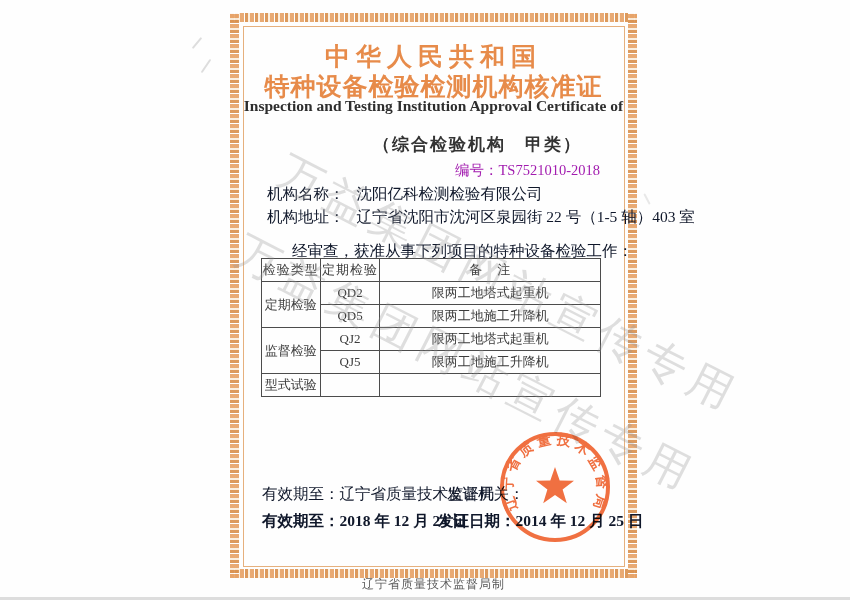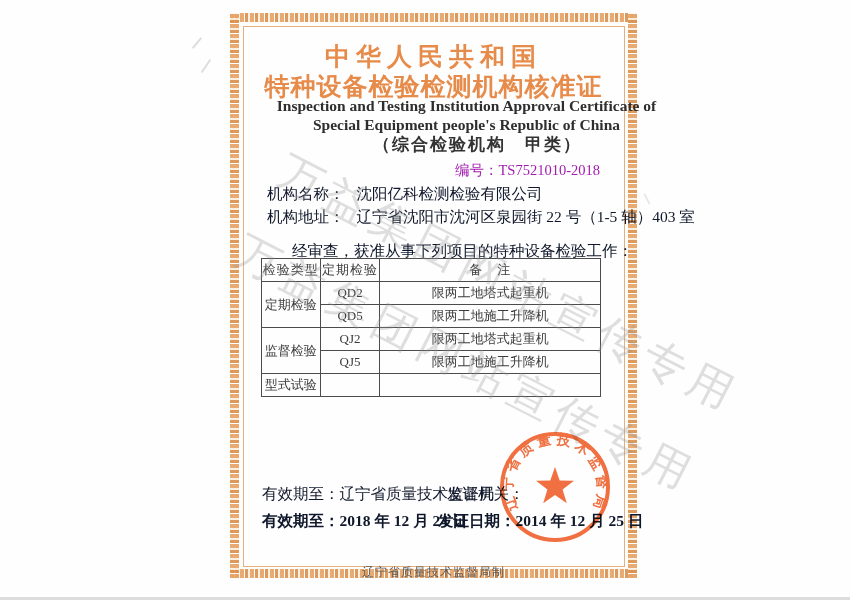--- a/index.html
+++ b/index.html
@@ -12,21 +12,21 @@
     opacity:.92;}
   .strip-v{position:absolute;width:9px;
     background:repeating-linear-gradient(0deg,#e7a368 0 4px,#ffffff 4px 5px,#d9914f 5px 8px,#fbeeDD 8px 10px);
     opacity:.92;}
   .inner-line{position:absolute;border:1px solid #e2a266;opacity:.85;}
   
   .title-cn{width:407px;left:230px;text-align:center;
     font-family:"Liberation Sans","DejaVu Sans",sans-serif;font-weight:bold;color:#e78b4a;}
   .t1{top:40px;font-size:25px;letter-spacing:6px;}
   .t2{top:70px;font-size:25px;letter-spacing:1px;}
-  .title-en{width:407px;left:230px;text-align:center;font-weight:bold;color:#2e2e2e;font-size:15.5px;padding-left:33px;}
+  .title-en{width:407px;left:230px;text-align:center;font-weight:bold;color:#2e2e2e;font-size:15.5px;}
   .e1{top:97px;} .e2{top:116px;}
   .subtitle{top:133px;left:230px;width:407px;text-align:center;font-weight:bold;color:#333;font-size:17px;letter-spacing:2px;margin-left:44px;}
   .cert-no{top:161px;left:455px;font-size:14.5px;color:#a21caf;}
   .fieldline{font-size:15.5px;color:#0f172a;}
   .lab{font-weight:normal;}
   .val{margin-left:8px;}
   
   table.approve{position:absolute;left:261px;top:258px;width:340px;border-collapse:collapse;
     font-size:13px;color:#3b3b3b;padding-left:13px;}
   table.approve th,table.approve td{border:1px solid #4c4c4c;text-align:center;padding:0;height:22px;
@@ -34,21 +34,21 @@
   table.approve th{letter-spacing:1px;}
   .c1{width:58px;} .c2{width:59px;} .c3{width:221px;}
   
   .b1{top:484px;} .b2{top:511px;font-weight:bold;}
   
   .wm{position:absolute;font-family:"Liberation Sans","DejaVu Sans",sans-serif;
     font-size:44px;letter-spacing:7px;color:rgba(150,150,150,0.30);white-space:nowrap;
     transform:rotate(27deg);transform-origin:left top;pointer-events:none;z-index:6;}
   .wm1{left:295px;top:142px;} .wm2{left:252px;top:222px;}
   .seal{position:absolute;left:497px;top:429px;z-index:7;mix-blend-mode:multiply;opacity:.88;}
-  .footer-line{top:564px;left:230px;width:407px;text-align:center;font-size:12px;color:#5a5a5a;letter-spacing:1px;}
+  .footer-line{top:576px;left:230px;width:407px;text-align:center;font-size:12px;color:#5a5a5a;letter-spacing:1px;}
   .scan-bar{position:absolute;left:0;bottom:0;width:850px;height:3px;background:#d2d2d2;opacity:.75;}
   .mark{position:absolute;background:#b5b5b5;opacity:.45;border-radius:2px;}
   .m1{left:196px;top:36px;width:2px;height:14px;transform:rotate(40deg);}
   .m2{left:205px;top:58px;width:2px;height:16px;transform:rotate(34deg);}
   .m3{left:646px;top:193px;width:2px;height:12px;transform:rotate(-28deg);opacity:.3;}
 </style>
 </head>
 <body>
 
 <div class="canvas">
@@ -62,21 +62,20 @@
   </div>
 
   <div class="mark m1"></div>
   <div class="mark m2"></div>
   <div class="mark m3"></div>
   <div class="scan-bar"></div>
 
   <div class="abs title-cn t1">中华人民共和国</div>
   <div class="abs title-cn t2">特种设备检验检测机构核准证</div>
   <div class="abs title-en e1">Inspection and Testing Institution Approval Certificate of</div>
-  <div class="abs title-en e2">Special Equipment people's Republic of China</div>
   <div class="abs subtitle">（综合检验机构　甲类）</div>
 
   <div class="abs cert-no">
     <span>编号：</span><span>TS7521010-2018</span>
   </div>
 
   <div class="abs fieldline" style="left:267px;top:184px;">
     <span class="lab">机构名称：</span>
     <span class="val">沈阳亿科检测检验有限公司</span>
   </div>

